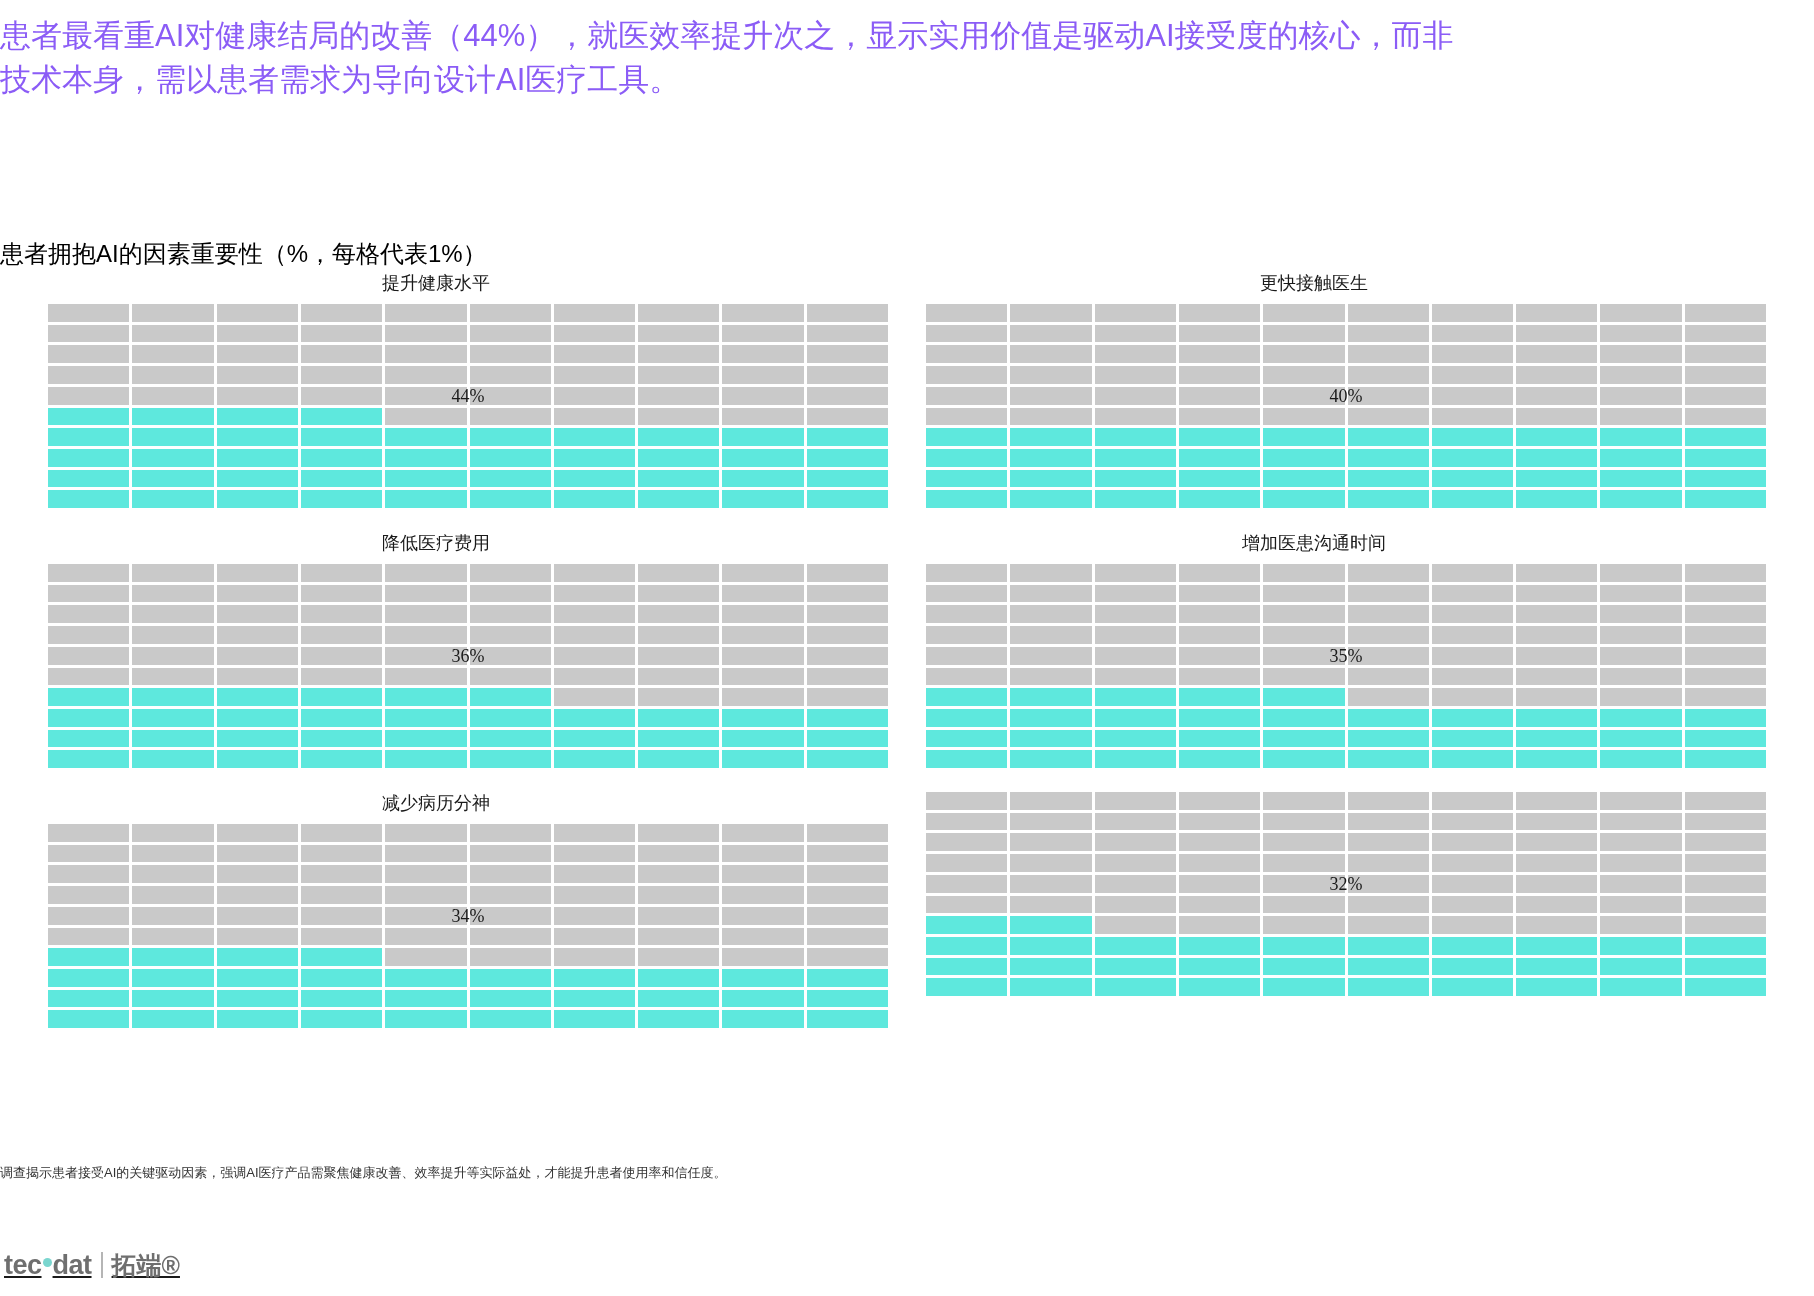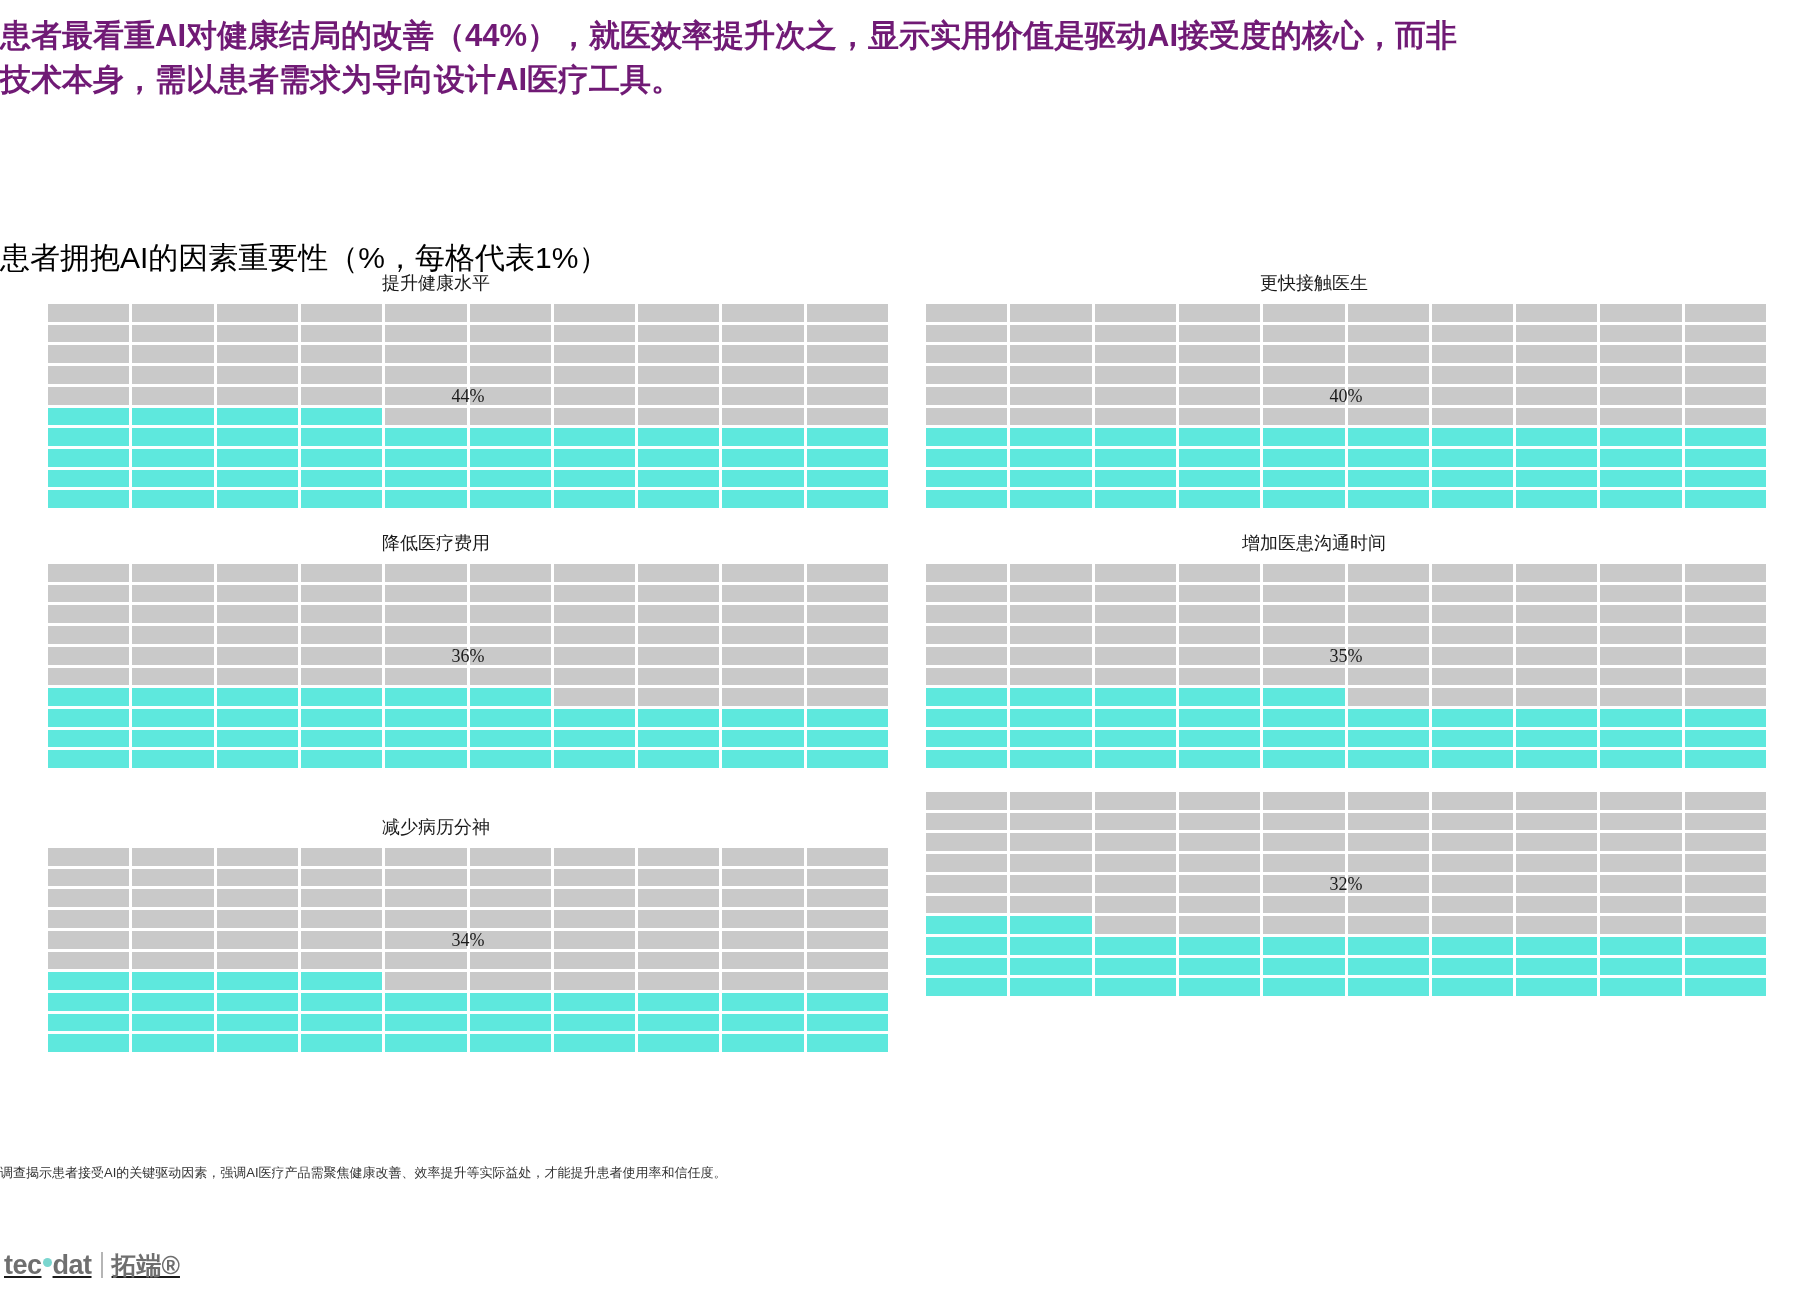--- a/index.html
+++ b/index.html
@@ -22,29 +22,29 @@
     box-sizing: border-box;
     padding: 0 0 0 0;
   }
   .headline {
     position: absolute;
     left: 0px;
     top: 14px;
     width: 1476px;
     font-size: 31px;
     line-height: 1.42;
-    font-weight: 700;
-    color: #701a75;
+    font-weight: 400;
+    color: #8b5cf6;
     letter-spacing: 0px;
   }
   .subtitle {
     position: absolute;
     left: 0px;
     top: 238px;
-    font-size: 30px;
+    font-size: 24px;
     color: #000000;
     font-weight: 400;
   }
   .grid-area {
     position: absolute;
     left: 0px;
     top: 300px;
     width: 1814px;
   }
   .panel {
@@ -574,21 +574,21 @@
             <div class="cell on"></div>
             <div class="cell on"></div>
             <div class="cell on"></div>
             <div class="cell on"></div>
             <div class="cell on"></div>
           </div>
         <div class="value-label">35%</div>
       </div>
     </div>
 
-    <div class="panel" style="left:48px; top:492px;margin-top:24px;">
+    <div class="panel" style="left:48px; top:492px;">
       <div class="panel-title">减少病历分神</div>
       <div class="waffle">
         <div class="waffle-grid">
             <div class="cell"></div>
             <div class="cell"></div>
             <div class="cell"></div>
             <div class="cell"></div>
             <div class="cell"></div>
             <div class="cell"></div>
             <div class="cell"></div>

